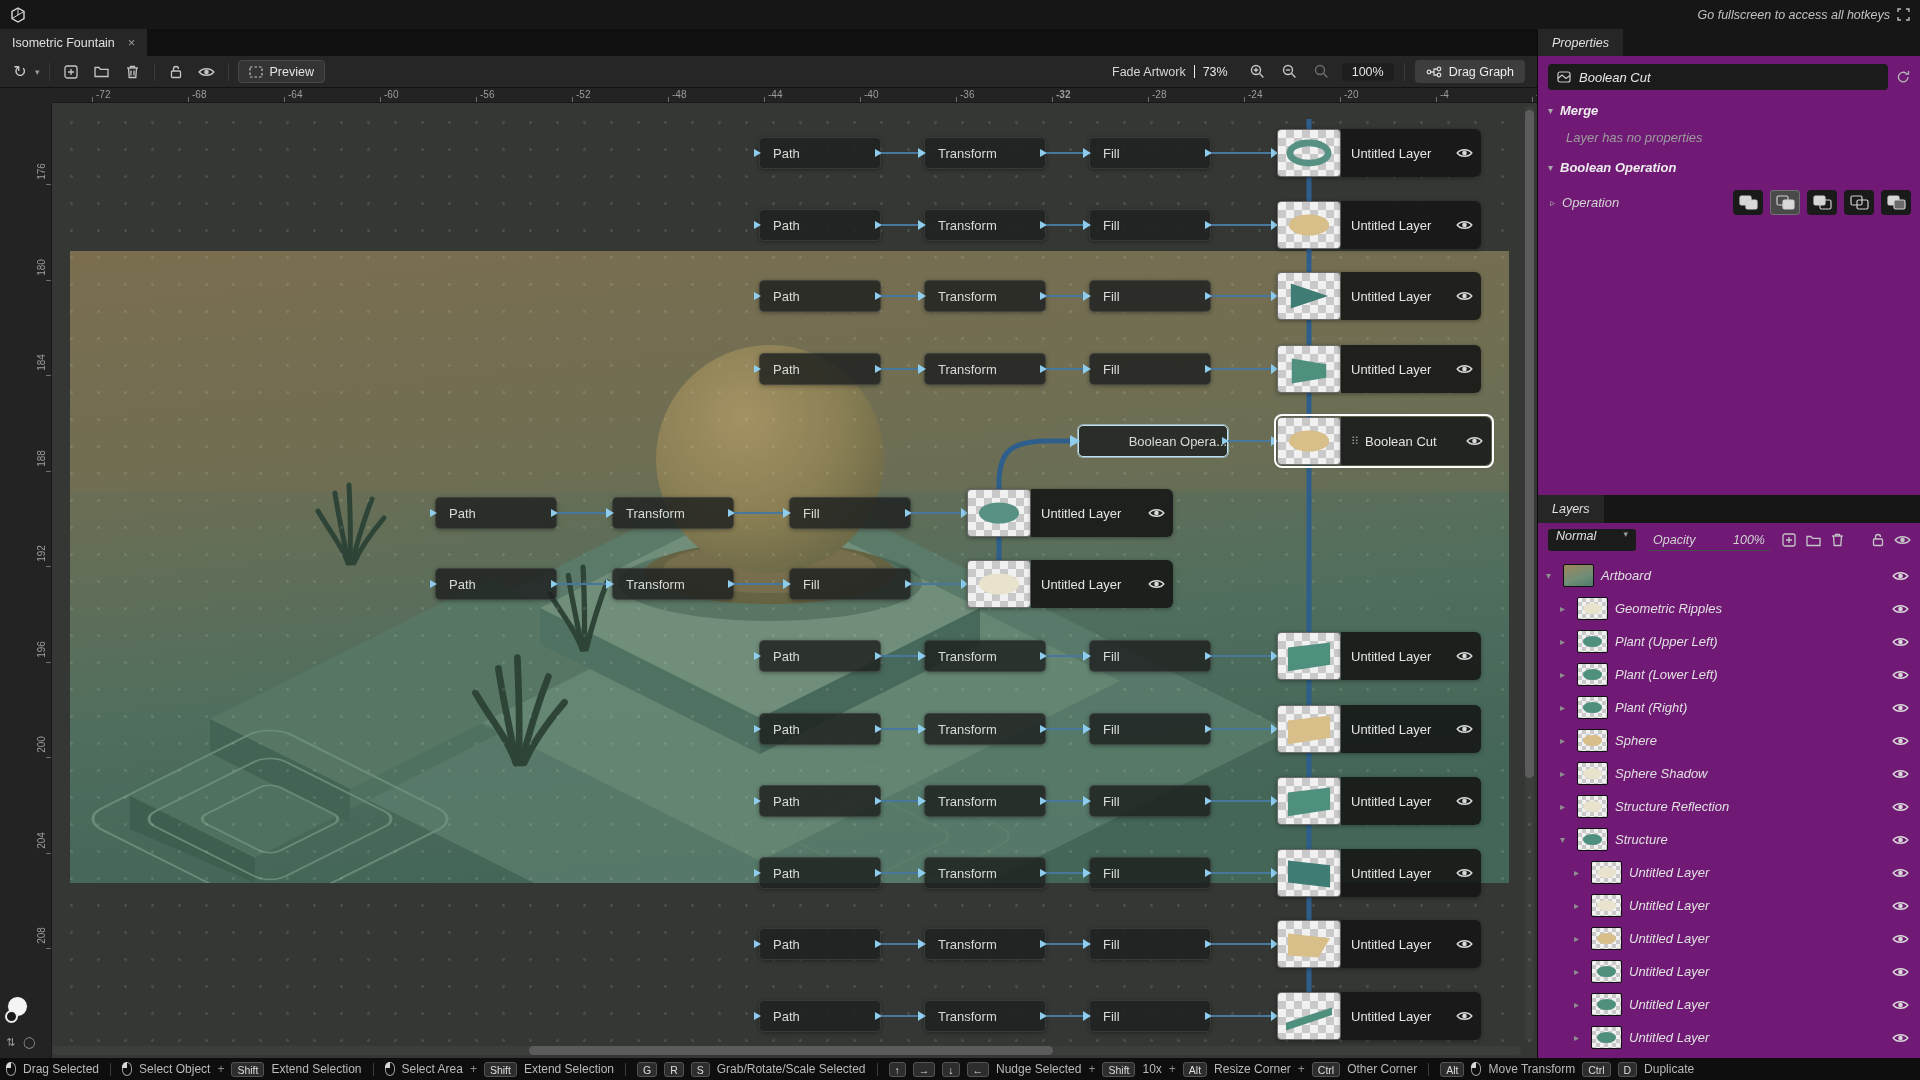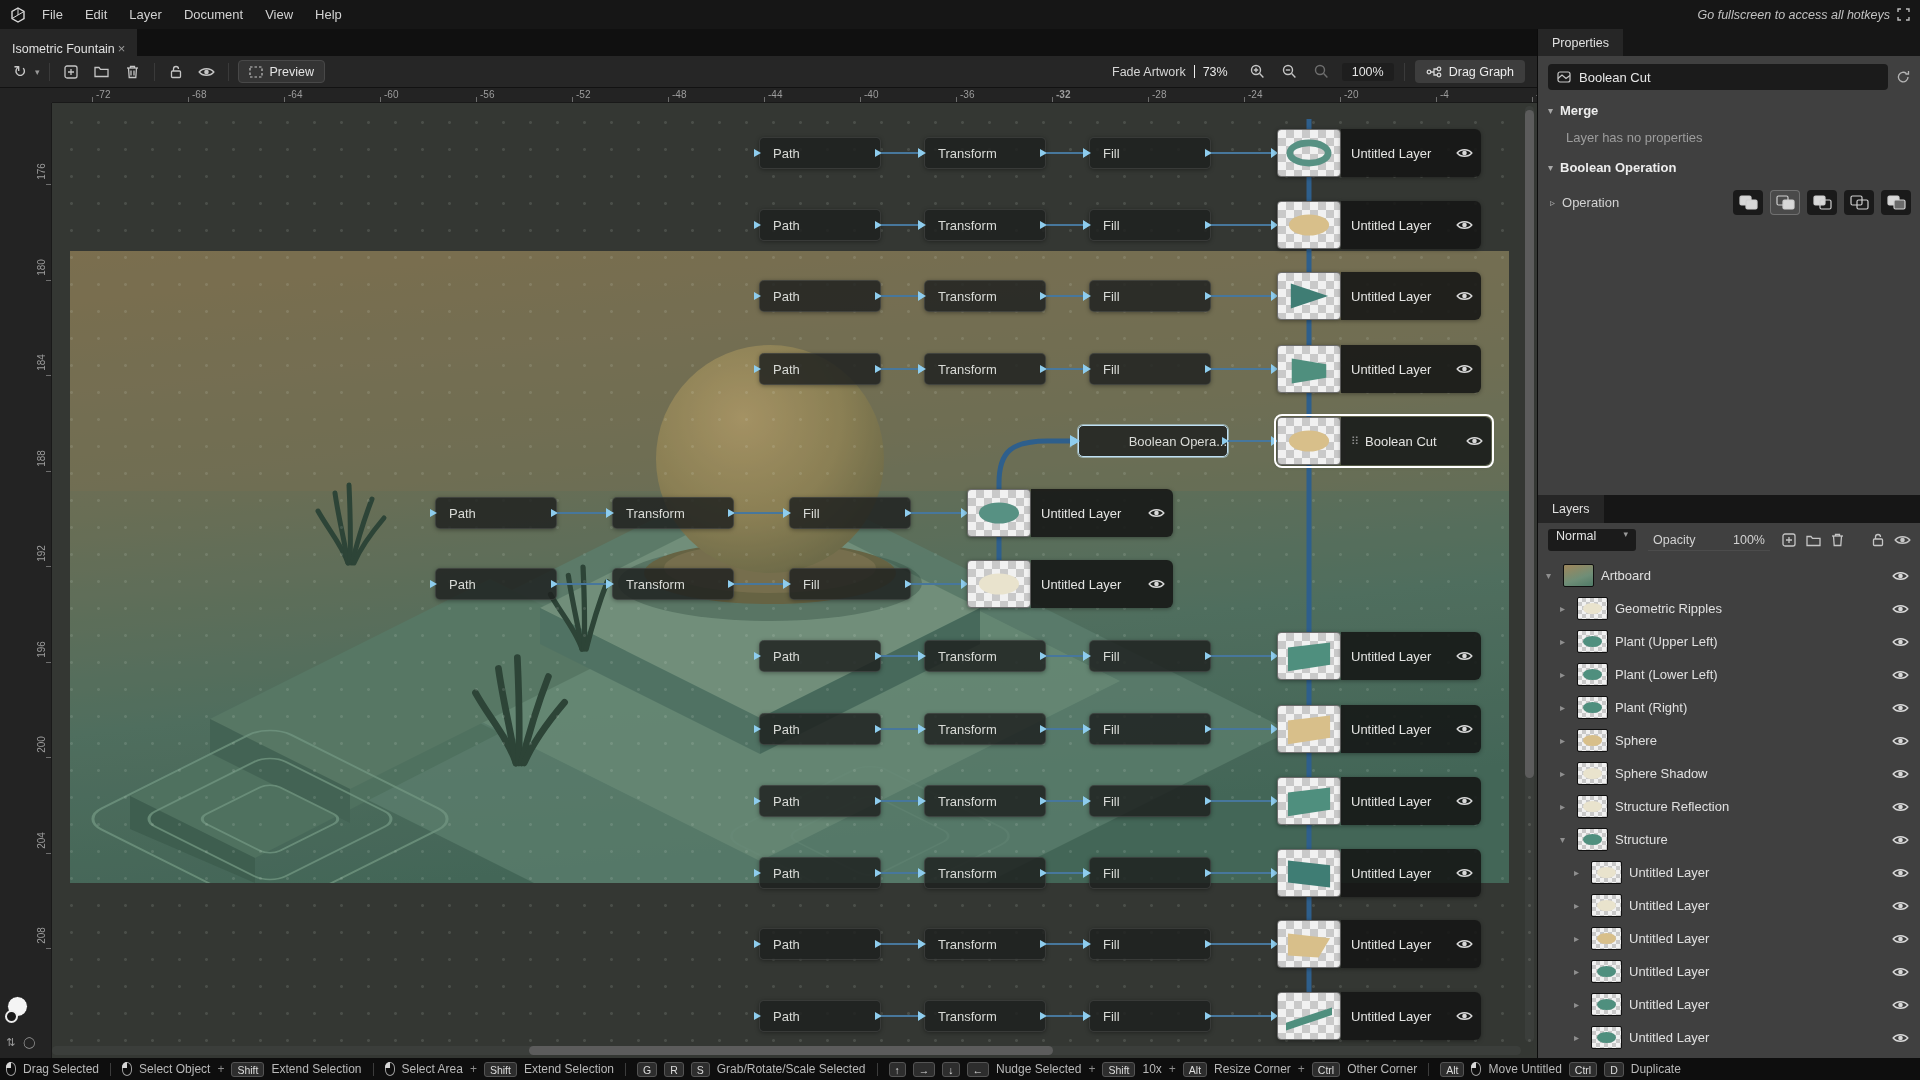--- a/index.html
+++ b/index.html
@@ -12,21 +12,21 @@
   display:flex;align-items:center;color:#d2d2d2;font-size:13px;z-index:40;}
 .logo{margin:0 5px 0 10px;display:flex;}
 .menu-items{display:flex;height:29px;}
 .menu-item{padding:0 11px;line-height:29px;cursor:default;}
 .window-title{position:absolute;left:0;right:0;text-align:center;font-size:12.5px;color:#e4e4e4;pointer-events:none;}
 .fullscreen-hint{position:absolute;right:10px;top:0;height:29px;display:flex;align-items:center;gap:7px;
   font-style:italic;color:#c2c2c2;font-size:12.5px;}
 
 
 .tabbar{position:absolute;left:0;top:29px;width:1537px;height:27px;background:#101010;display:flex;z-index:39;}
-.tab{display:flex;align-items:flex-end;gap:3px;background:#262626;color:#e0e0e0;font-size:12.5px;padding:0 12px;}
+.tab{display:flex;align-items:center;gap:13px;background:#262626;color:#e0e0e0;font-size:12.5px;padding:0 12px;}
 .tab-close{color:#9a9a9a;font-size:13px;}
 
 
 .toolbar{position:absolute;left:0;top:56px;width:1537px;height:32px;background:#262626;border-bottom:1px solid #121212;
   display:flex;align-items:center;gap:7px;padding:0 8px;z-index:38;color:#c9c9c9;}
 .tb-icon{width:24px;height:22px;display:flex;align-items:center;justify-content:center;border-radius:3px;flex:none;}
 .tb-caret{font-size:9px;color:#9a9a9a;margin-left:-4px;}
 .tb-sep{width:1px;height:18px;background:#3a3a3a;margin:0 2px;flex:none;}
 .tb-btn{display:flex;align-items:center;gap:7px;height:23px;padding:0 10px;background:#343434;
   border:1px solid #484848;border-radius:4px;font-size:12.5px;color:#e4e4e4;flex:none;}
@@ -85,22 +85,22 @@
 .scroll-v{position:absolute;right:3px;top:18px;width:9px;bottom:16px;background:rgba(255,255,255,.04);border-radius:5px;z-index:8;}
 .thumbv{position:absolute;left:0;top:4px;width:9px;height:668px;background:#5c5c5c;border-radius:5px;}
 .scroll-h{position:absolute;left:52px;right:16px;bottom:3px;height:9px;background:rgba(255,255,255,.04);border-radius:5px;z-index:8;}
 .thumbh{position:absolute;top:0;left:477px;width:524px;height:9px;background:#5c5c5c;border-radius:5px;}
 .working-colors{position:absolute;left:5px;top:908px;width:27px;height:28px;z-index:9;}
 .wc-primary{position:absolute;left:2px;top:0;width:21px;height:21px;border-radius:50%;background:#f4f4f4;border:1px solid #1a1a1a;}
 .wc-secondary{position:absolute;left:0;top:14px;width:13px;height:13px;border-radius:50%;background:#181818;border:2px solid #ececec;}
 .corner-icons{position:absolute;left:6px;top:948px;display:flex;gap:8px;z-index:9;color:#9c9c9c;font-size:11px;}
 
 
-.right-panel{position:absolute;left:1537px;top:29px;width:383px;height:1029px;background:#404040;
-  border-left:1px solid #0c0c0c;z-index:35;color:#d6d6d6;}
+.right-panel{position:absolute;left:1537px;top:29px;width:383px;height:1029px;background:#701a75;
+  border-left:1px solid #0c0c0c;z-index:35;color:#d6d6d6;font-style:italic;}
 .panel-tabstrip{position:absolute;left:0;width:383px;height:27px;background:#161616;display:flex;}
 .panel-tab{display:flex;align-items:center;background:#262626;color:#e0e0e0;font-size:12.5px;padding:0 14px;}
 .props-body{position:absolute;left:0;top:27px;width:383px;}
 .name-row{position:relative;margin:8px 10px 0 10px;height:26px;display:flex;align-items:center;}
 .name-chip{flex:1;height:26px;background:#1b1b1b;border-radius:4px;display:flex;align-items:center;gap:8px;
   padding:0 9px;font-size:13px;color:#e8e8e8;margin-right:8px;}
 .sec-header{display:flex;align-items:center;gap:7px;padding:13px 10px 4px 10px;font-size:13px;font-weight:bold;color:#ededed;}
 .sec-chev{color:#a8a8a8;font-size:10px;font-weight:normal;}
 .sec-note{padding:8px 10px 2px 28px;font-size:13px;color:#9d9d9d;}
 .op-row{display:flex;align-items:center;padding:11px 10px 0 12px;font-size:13px;color:#d3d3d3;gap:7px;}
@@ -142,28 +142,20 @@
 </head>
 <body>
 
 <div class="menubar">
   <span class="logo">
     <svg width="16" height="16" viewBox="0 0 16 16">
         <path d="M8 1 L14 4.5 V11.5 L8 15 L2 11.5 V4.5 Z" fill="none" stroke="#d8d8d8" stroke-width="1.4"></path>
         <path d="M8 1 V8 L2 11.5 M8 8 L14 4.5" fill="none" stroke="#d8d8d8" stroke-width="1"></path>
       </svg>
   </span>
-  <nav class="menu-items" id="menu-items">
-      <span class="menu-item">File</span>
-      <span class="menu-item">Edit</span>
-      <span class="menu-item">Layer</span>
-      <span class="menu-item">Document</span>
-      <span class="menu-item">View</span>
-      <span class="menu-item">Help</span>
-    </nav>
   <div class="fullscreen-hint">
     <span>Go fullscreen to access all hotkeys</span>
     <span>
       <svg width="13" height="13" viewBox="0 0 13 13" fill="none" stroke="#bdbdbd" stroke-width="1.4">
           <path d="M1 4 V1 H4"></path>
           <path d="M9 1 H12 V4"></path>
           <path d="M12 9 V12 H9"></path>
           <path d="M4 12 H1 V9"></path>
         </svg>
     </span>
@@ -1202,17 +1194,17 @@
     <span class="sb-text">10x</span>
     <span class="sb-plus">+</span>
     <span class="key">Alt</span>
     <span class="sb-text">Resize Corner</span>
     <span class="sb-plus">+</span>
     <span class="key">Ctrl</span>
     <span class="sb-text">Other Corner</span>
     <span class="sb-sep"></span>
     <span class="key">Alt</span>
     <span class="mouse-icon"></span>
-    <span class="sb-text">Move Untitled</span>
+    <span class="sb-text">Move Transform</span>
     <span class="key">Ctrl</span>
     <span class="key">D</span>
     <span class="sb-text">Duplicate</span>
   </div>
 
 </body></html>

